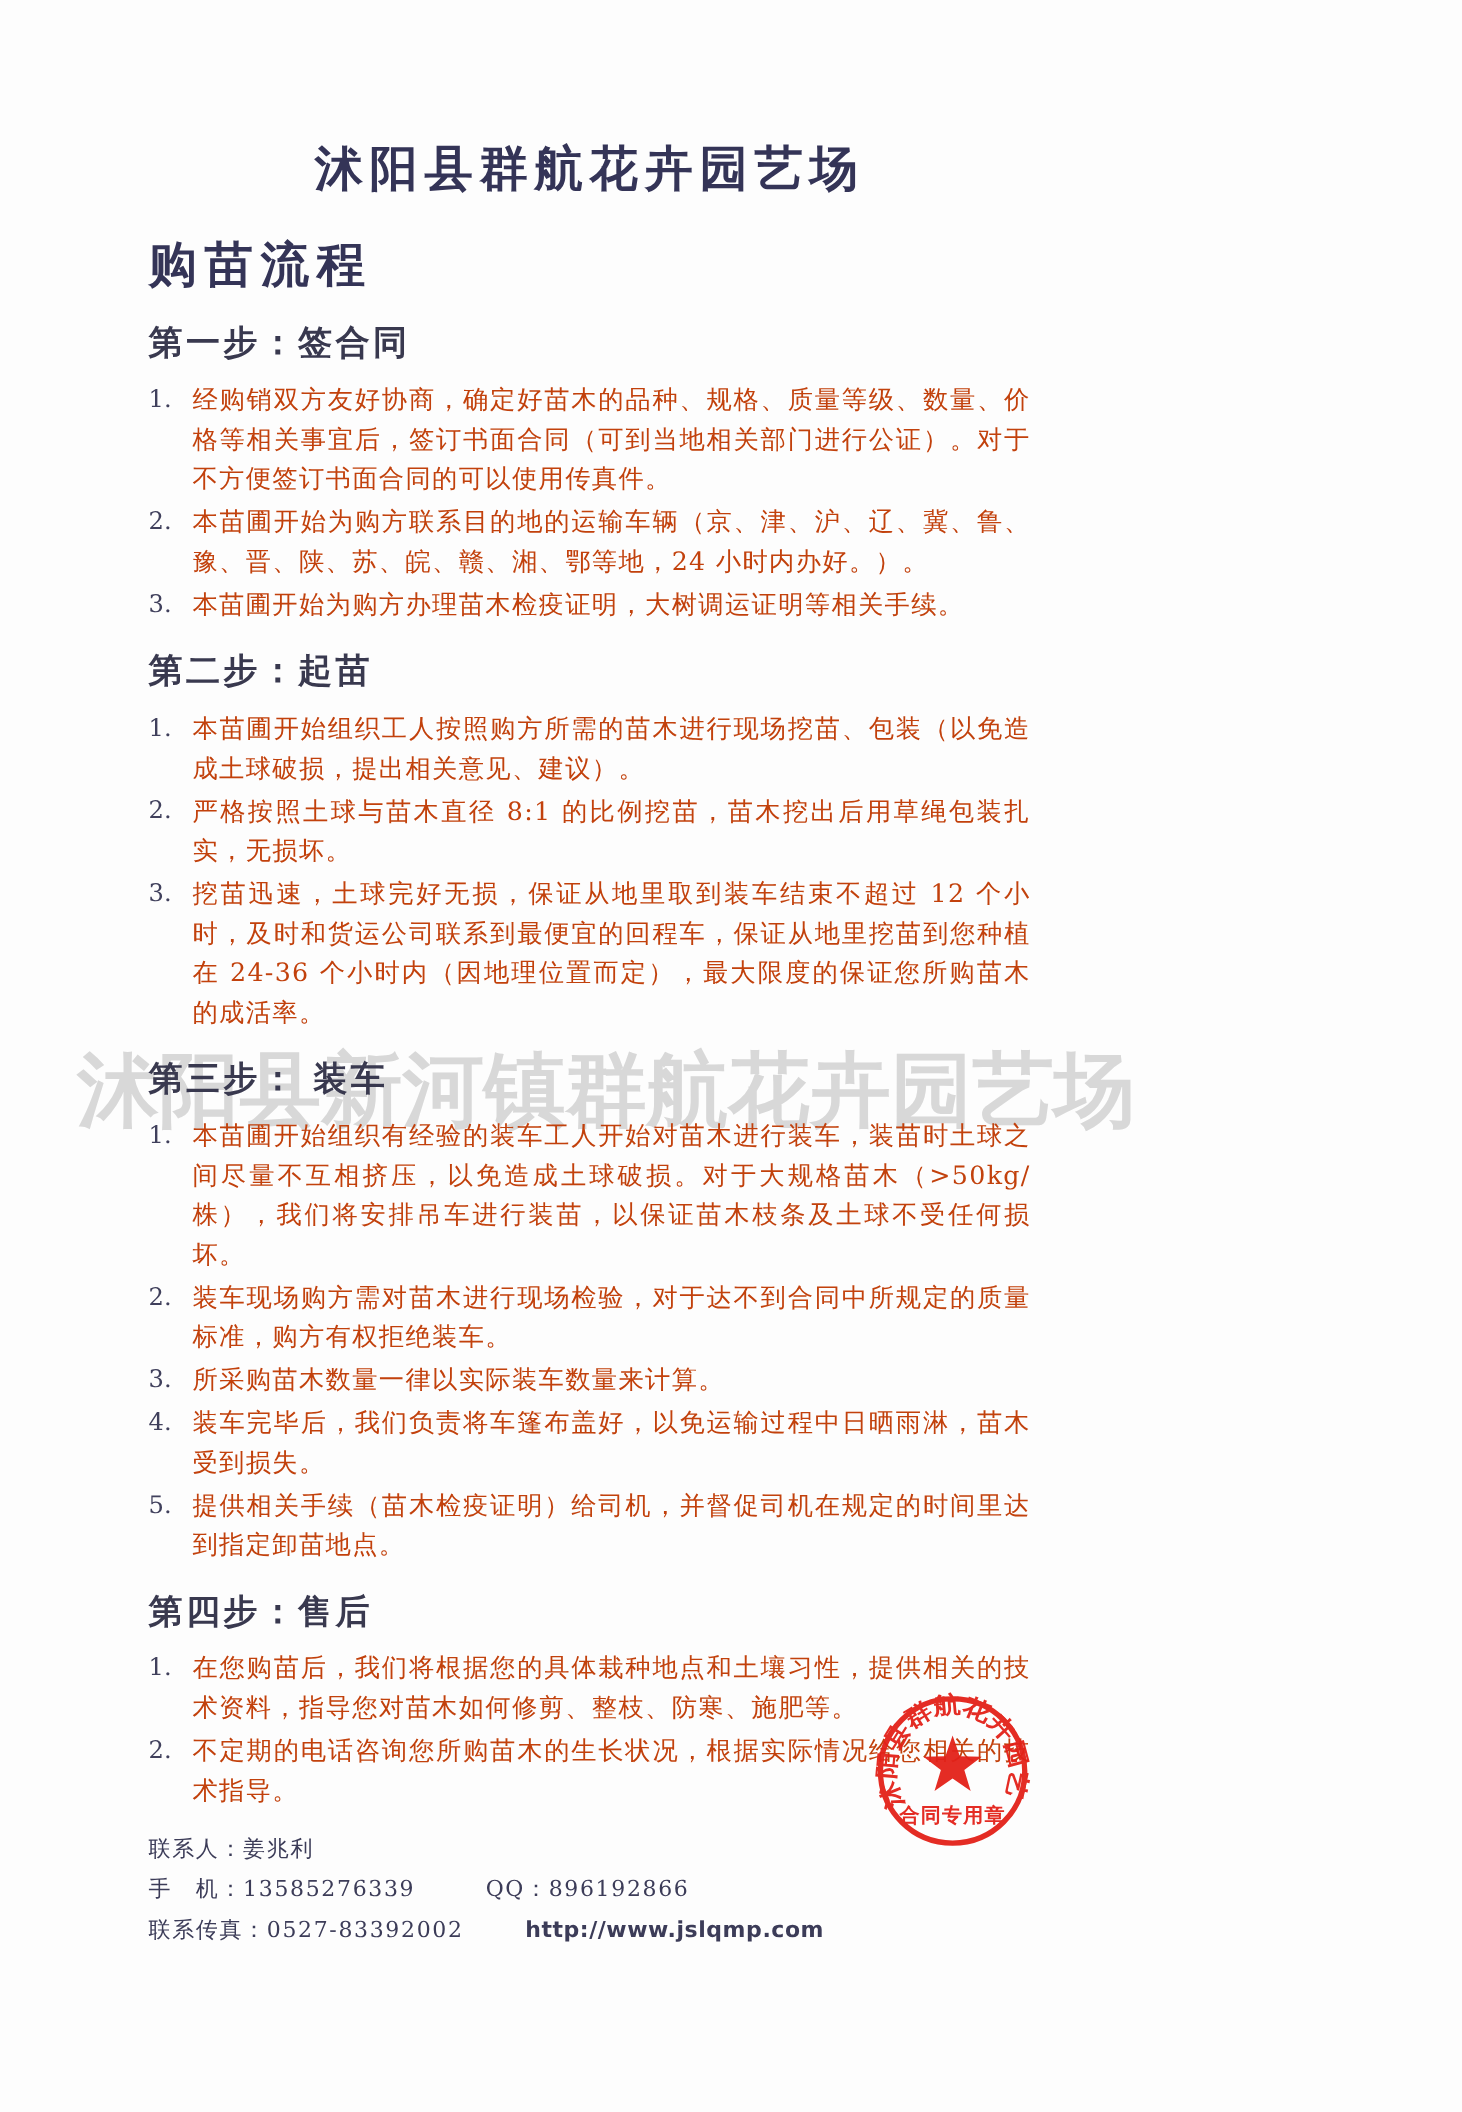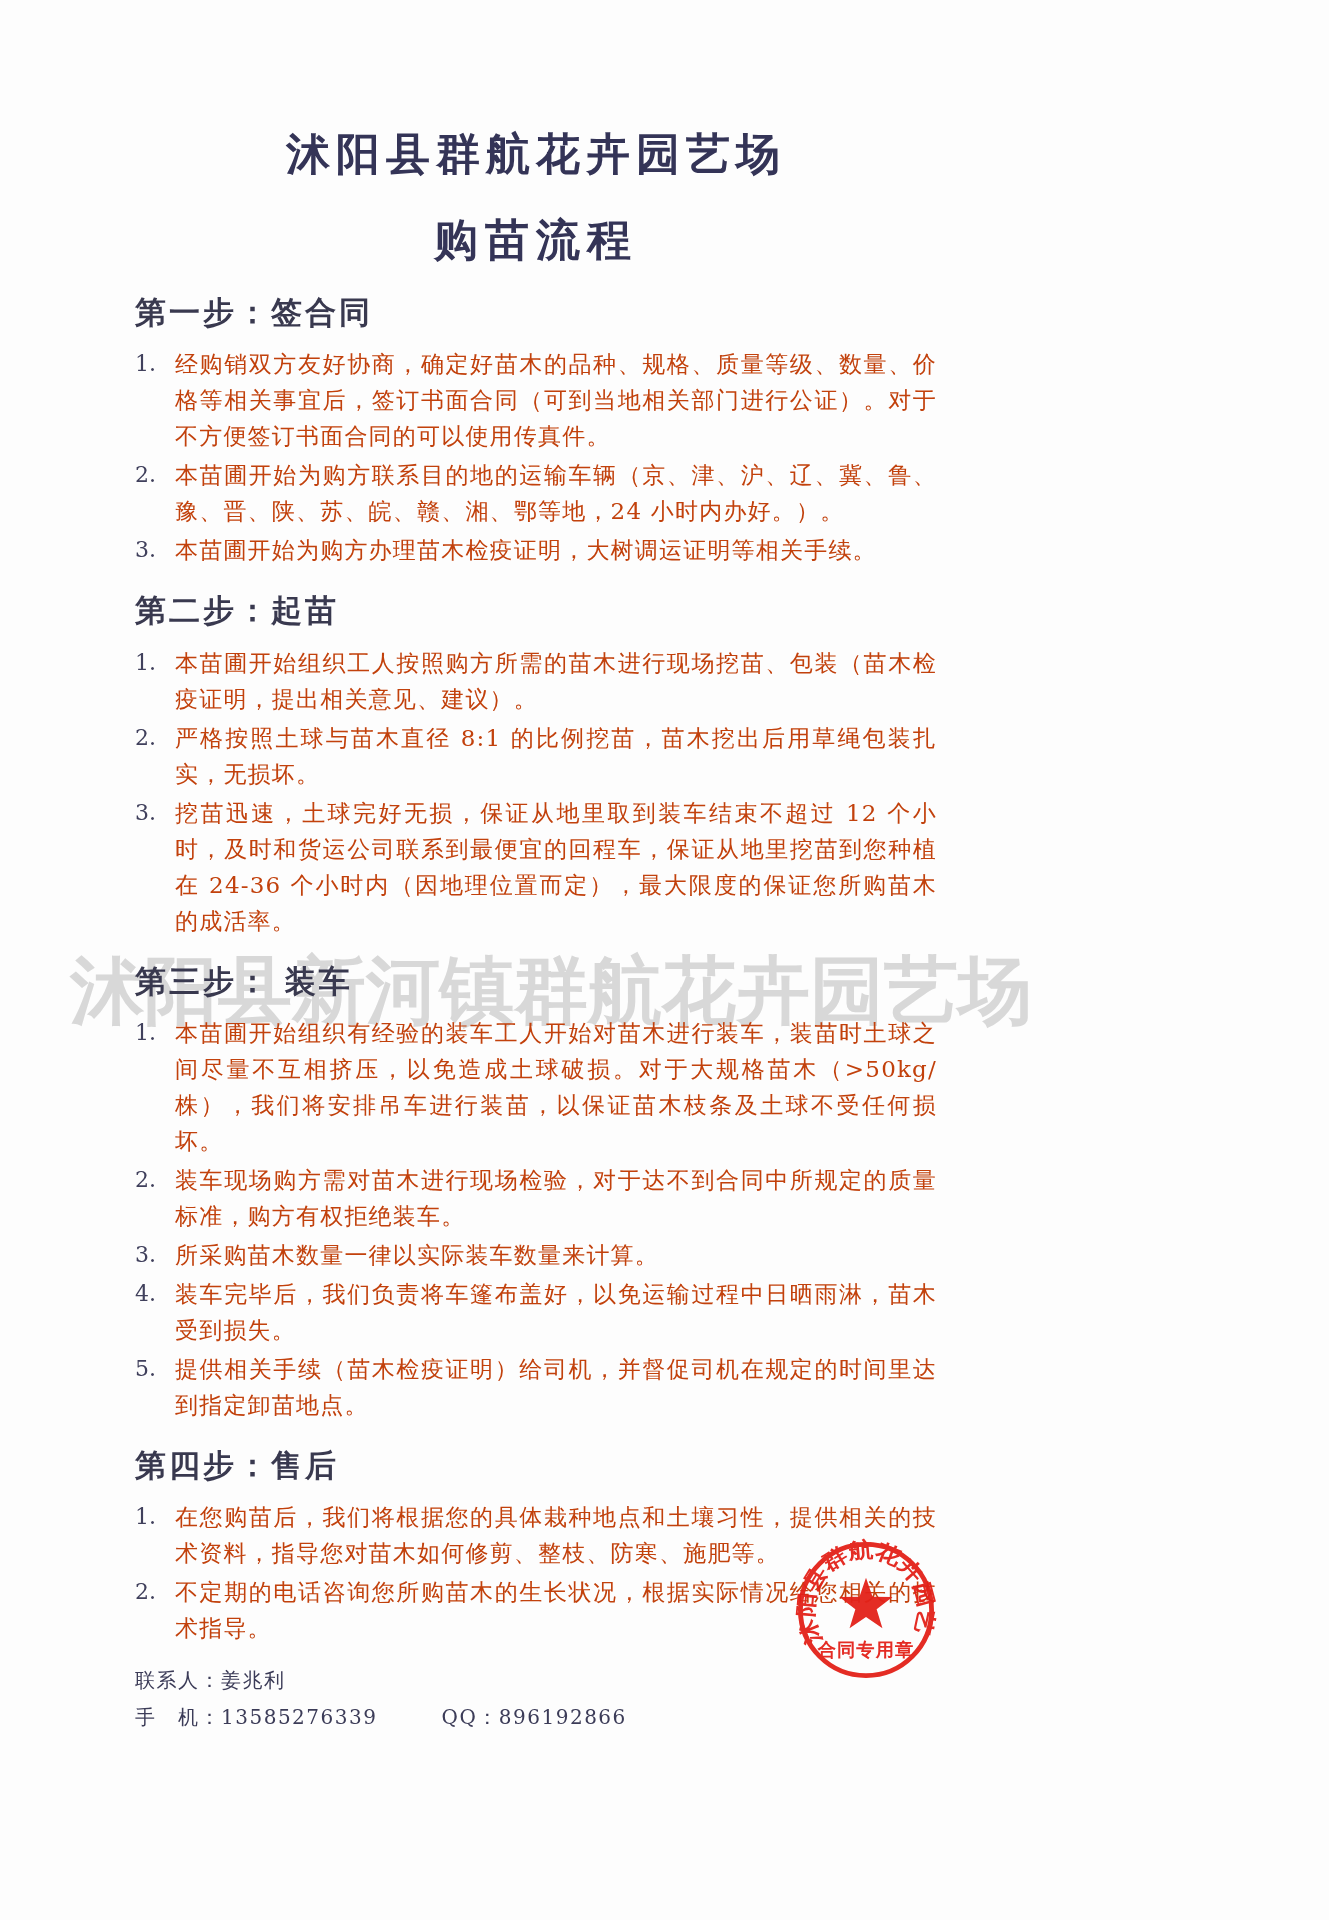--- a/index.html
+++ b/index.html
@@ -31,21 +31,20 @@
   }
   .title{
     text-align:center;
     font-size:44px;
     font-weight:bold;
     letter-spacing:6px;
     color:#343457;
     line-height:1.25;
   }
   .subtitle{
-    text-align:center;
     font-size:44px;
     font-weight:bold;
     letter-spacing:7px;
     color:#343457;
     margin-top:30px;
   }
   .sec-heading{
     font-size:31px;
     font-weight:bold;
     letter-spacing:3px;
@@ -139,21 +138,21 @@
           <div class="itext">本苗圃开始为购方办理苗木检疫证明，大树调运证明等相关手续。</div>
         </div>
       </div>
     </div>
 
     <div>
       <div class="sec-heading">第二步：起苗</div>
       <div class="olist">
         <div class="oitem">
           <span class="num">1.</span>
-          <div class="itext">本苗圃开始组织工人按照购方所需的苗木进行现场挖苗、包装（苗木检疫证明，提出相关意见、建议）。</div>
+          <div class="itext">本苗圃开始组织工人按照购方所需的苗木进行现场挖苗、包装（以免造成土球破损，提出相关意见、建议）。</div>
         </div>
         <div class="oitem">
           <span class="num">2.</span>
           <div class="itext">严格按照土球与苗木直径 8:1 的比例挖苗，苗木挖出后用草绳包装扎实，无损坏。</div>
         </div>
         <div class="oitem">
           <span class="num">3.</span>
           <div class="itext">挖苗迅速，土球完好无损，保证从地里取到装车结束不超过 12 个小时，及时和货运公司联系到最便宜的回程车，保证从地里挖苗到您种植在 24-36 个小时内（因地理位置而定），最大限度的保证您所购苗木的成活率。</div>
         </div>
       </div>
@@ -199,20 +198,24 @@
       </div>
     </div>
 
     <div class="contact">
       <div class="contact-line">
         <span>联系人：姜兆利</span>
       </div>
       <div class="contact-line">
         <span>手　机：13585276339</span>
         <span class="cgap">QQ：896192866</span>
+      </div>
+      <div class="contact-line">
+        <span>联系传真：0527-83392002</span>
+        <span class="url">http://www.jslqmp.com</span>
       </div>
     </div>
 
   </div>
 
   <div class="seal">
     <svg viewBox="0 0 160 160" width="172" height="172">
       <circle cx="80" cy="80" r="61" fill="none" stroke="#e32119" stroke-width="4.5"></circle>
       <path id="sealArc" d="M 39.9 108.1 A 49 49 0 1 1 120.1 108.1" fill="none" stroke="none"></path>
       <text class="ring-text" fill="#e32119">

